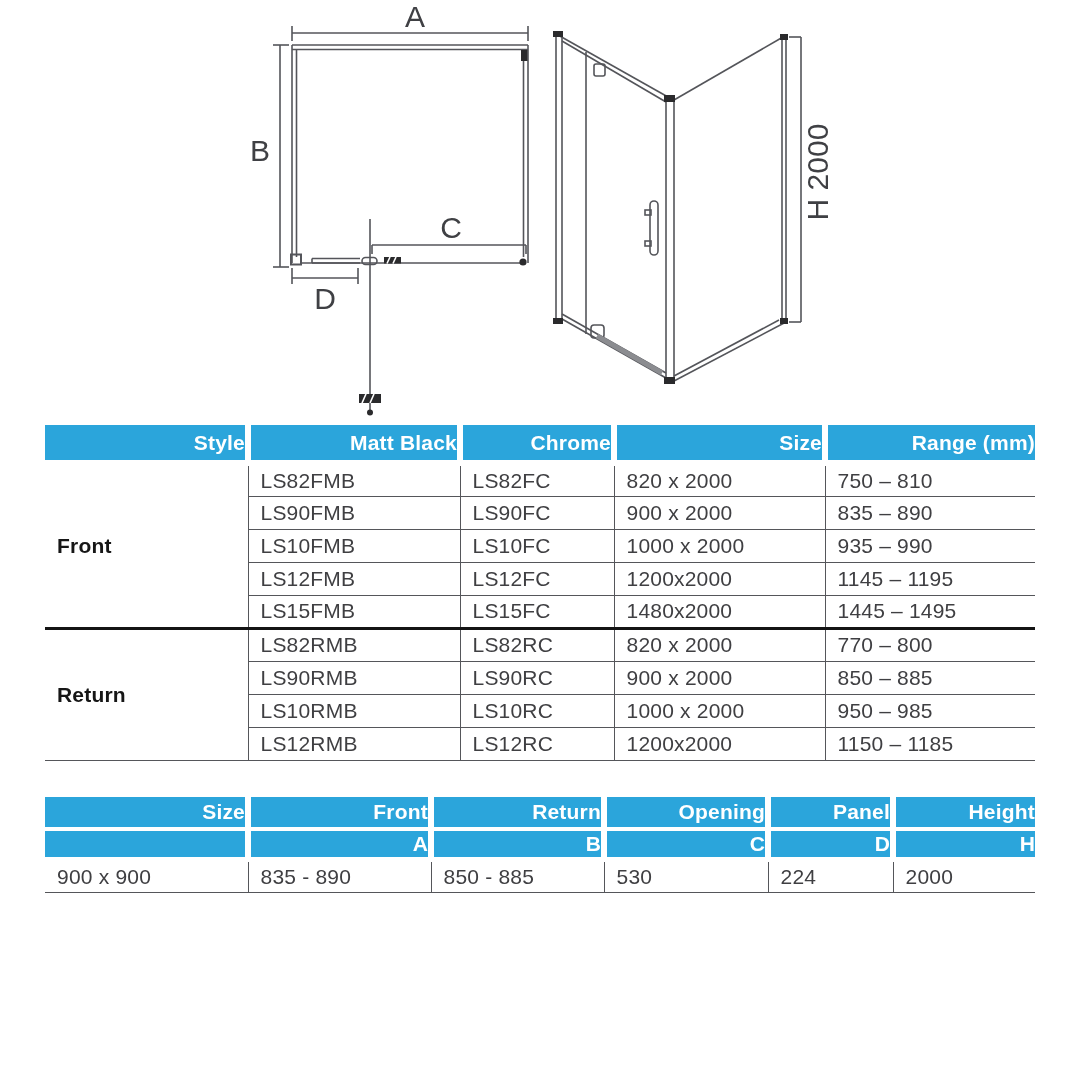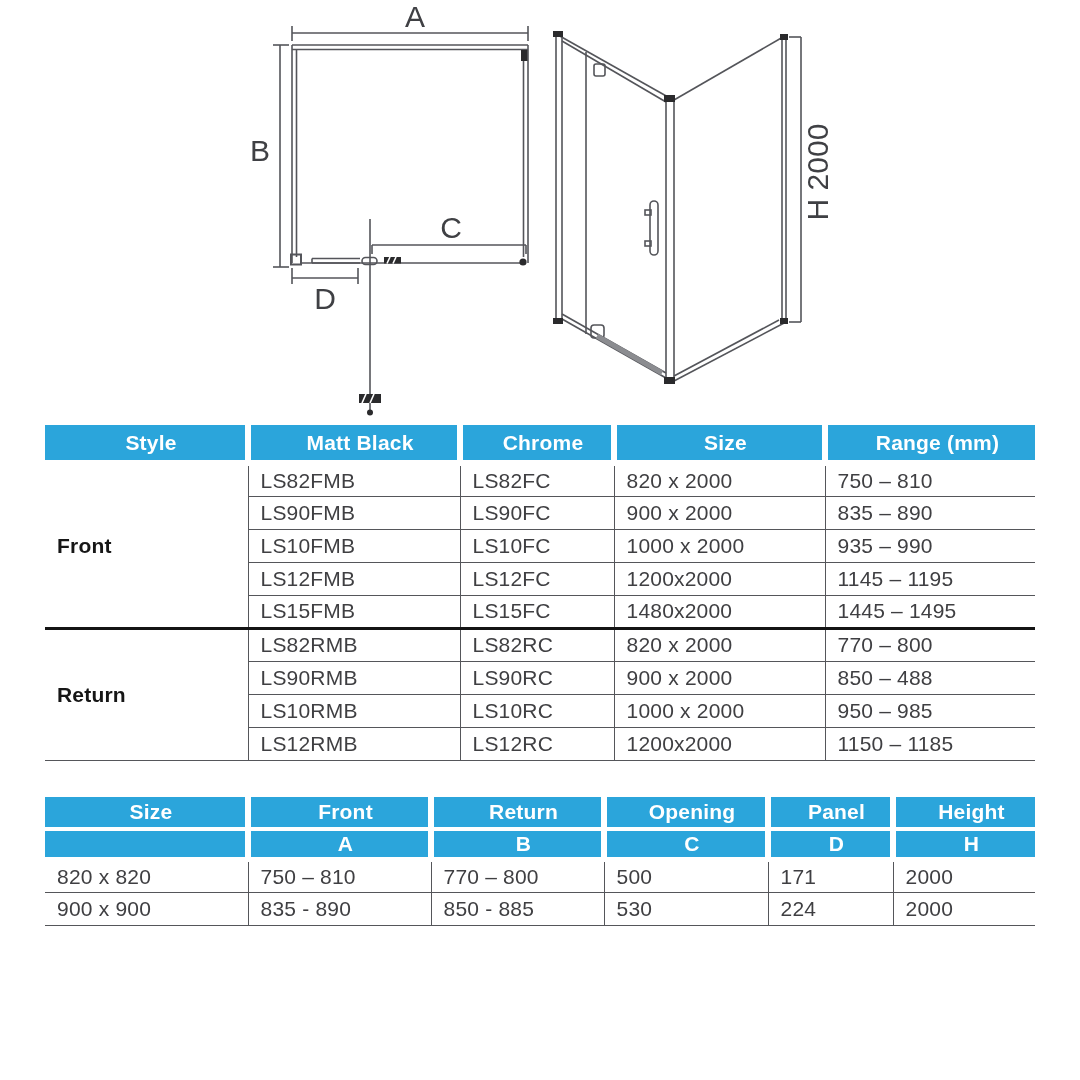--- a/index.html
+++ b/index.html
@@ -7,21 +7,21 @@
               font-family:"Liberation Sans", sans-serif; }
   .page { position:absolute; inset:0; width:1080px; height:1080px; background:#fff; }
 
   .diagram { position:absolute; left:0; top:0; width:1080px; height:420px; }
 
   table { border-collapse:collapse; table-layout:fixed; position:absolute; left:45px; background:#fff; }
   .spec { top:425px; width:990px; }
   .dim  { top:797px; width:990px; }
 
   th { background:#2BA5DB; color:#ffffff; font-weight:bold; font-size:21px;
-       text-align:center; padding:0 0 0 12px; border-left:6px solid #ffffff;
+       text-align:right; padding:0 0 0 12px; border-left:6px solid #ffffff;
        letter-spacing:0.2px; }
   th:first-child { border-left:none; }
   .spec thead th { height:38px; border-bottom:6px solid #ffffff; }
   .dim thead tr.main th { height:32px; border-bottom:4px solid #ffffff; }
   .dim thead tr.sub th  { height:30px; border-bottom:5px solid #ffffff; }
 
   td { font-size:21px; color:#3f3f42; padding:0 0 0 12px; height:33px;
        border-bottom:1.6px solid #55565a; border-left:1.6px solid #55565a;
        letter-spacing:0.2px; vertical-align:middle; }
   .spec td.style-cell { border-left:none; font-weight:bold; color:#161616;
@@ -193,21 +193,21 @@
           <td class="style-cell" rowspan="4">Return</td>
           <td>LS82RMB</td>
           <td>LS82RC</td>
           <td>820 x 2000</td>
           <td>770 – 800</td>
         </tr>
         <tr>
           <td>LS90RMB</td>
           <td>LS90RC</td>
           <td>900 x 2000</td>
-          <td>850 – 488</td>
+          <td>850 – 885</td>
         </tr>
         <tr>
           <td>LS10RMB</td>
           <td>LS10RC</td>
           <td>1000 x 2000</td>
           <td>950 – 985</td>
         </tr>
         <tr>
           <td>LS12RMB</td>
           <td>LS12RC</td>
@@ -239,28 +239,20 @@
         <th></th>
         <th>A</th>
         <th>B</th>
         <th>C</th>
         <th>D</th>
         <th>H</th>
       </tr>
     </thead>
     <tbody id="dim-tbody">
         <tr>
-          <td>820 x 820</td>
-          <td>750 – 810</td>
-          <td>770 – 800</td>
-          <td>500</td>
-          <td>171</td>
-          <td>2000</td>
-        </tr>
-        <tr>
           <td>900 x 900</td>
           <td>835 - 890</td>
           <td>850 - 885</td>
           <td>530</td>
           <td>224</td>
           <td>2000</td>
         </tr>
       </tbody>
   </table>
 

